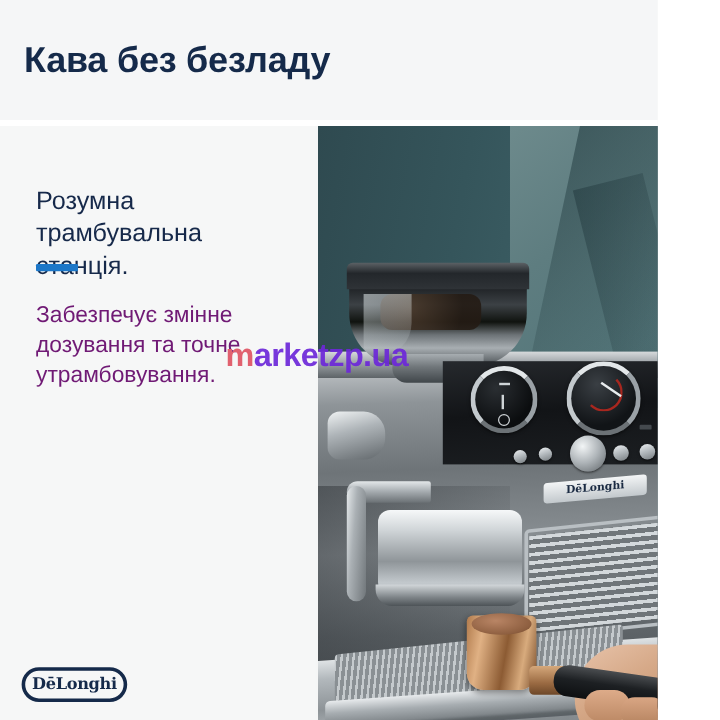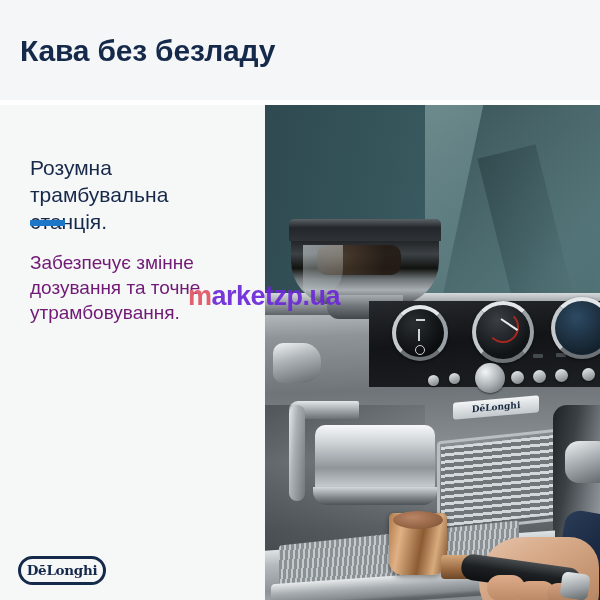--- a/index.html
+++ b/index.html
@@ -5,21 +5,21 @@
   html, body {
     margin: 0;
     padding: 0;
     background: #ffffff;
   }
   body {
     font-family: "Liberation Sans", sans-serif;
   }
   #page {
     position: relative;
-    width: 600px;
+    width: 548px;
     height: 600px;
     overflow: hidden;
     background: #f5f6f6;
   }
 
   
   #header-band {
     position: absolute;
     left: 0; top: 0;
     width: 600px;

